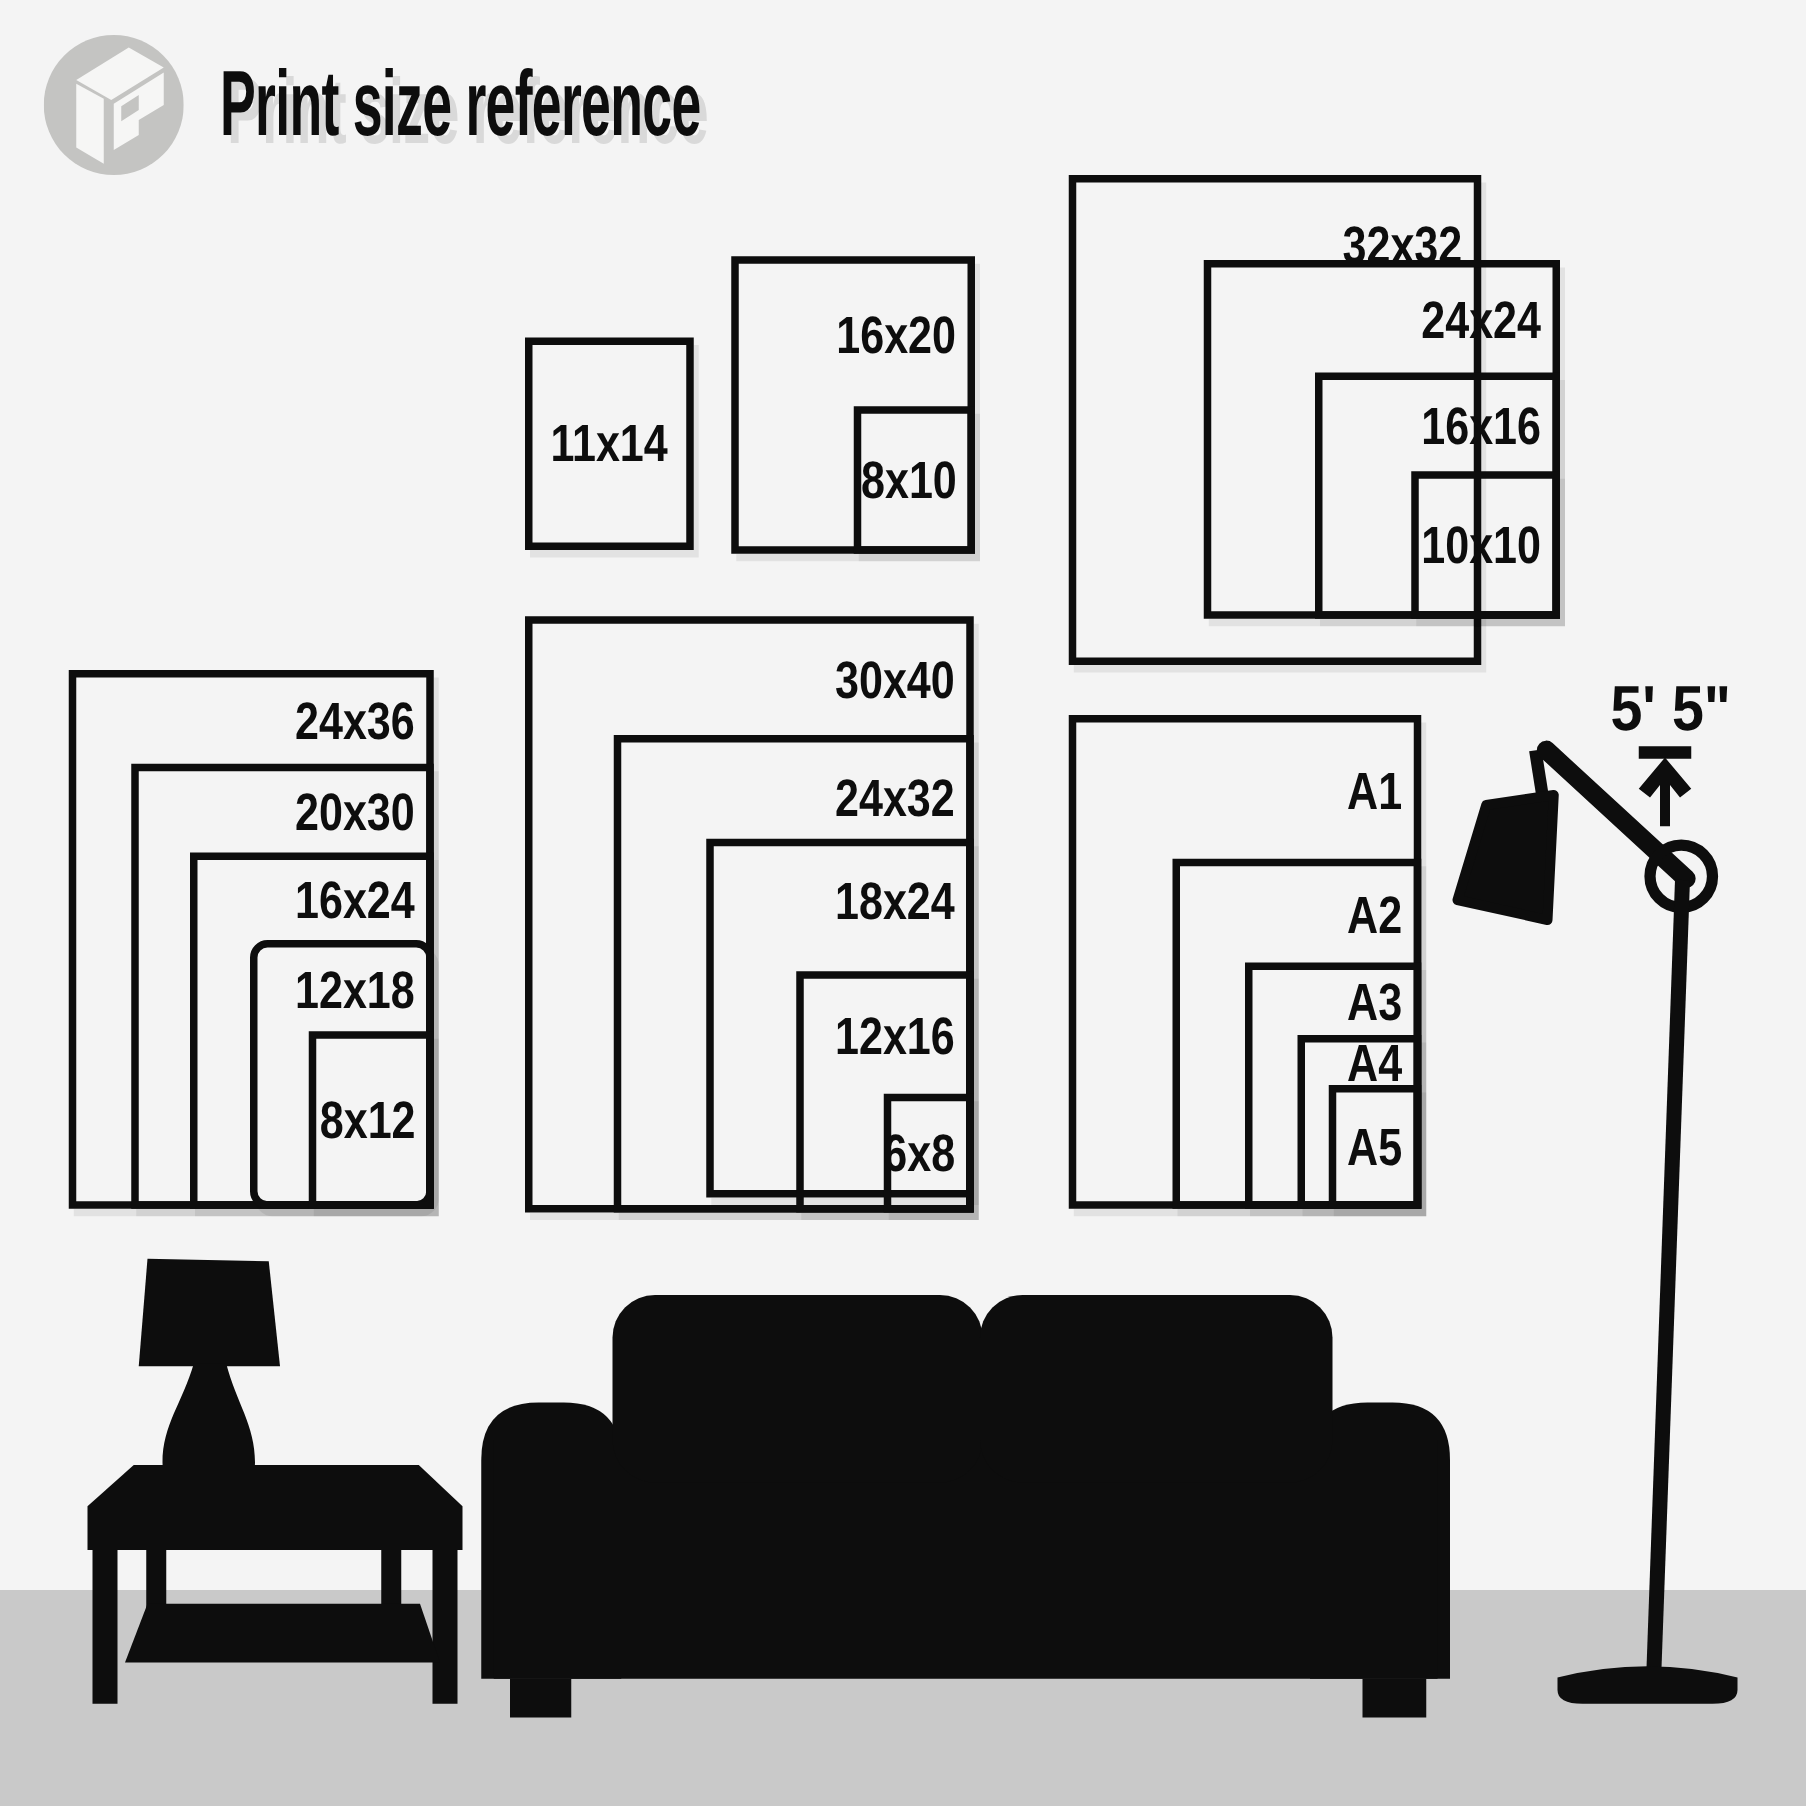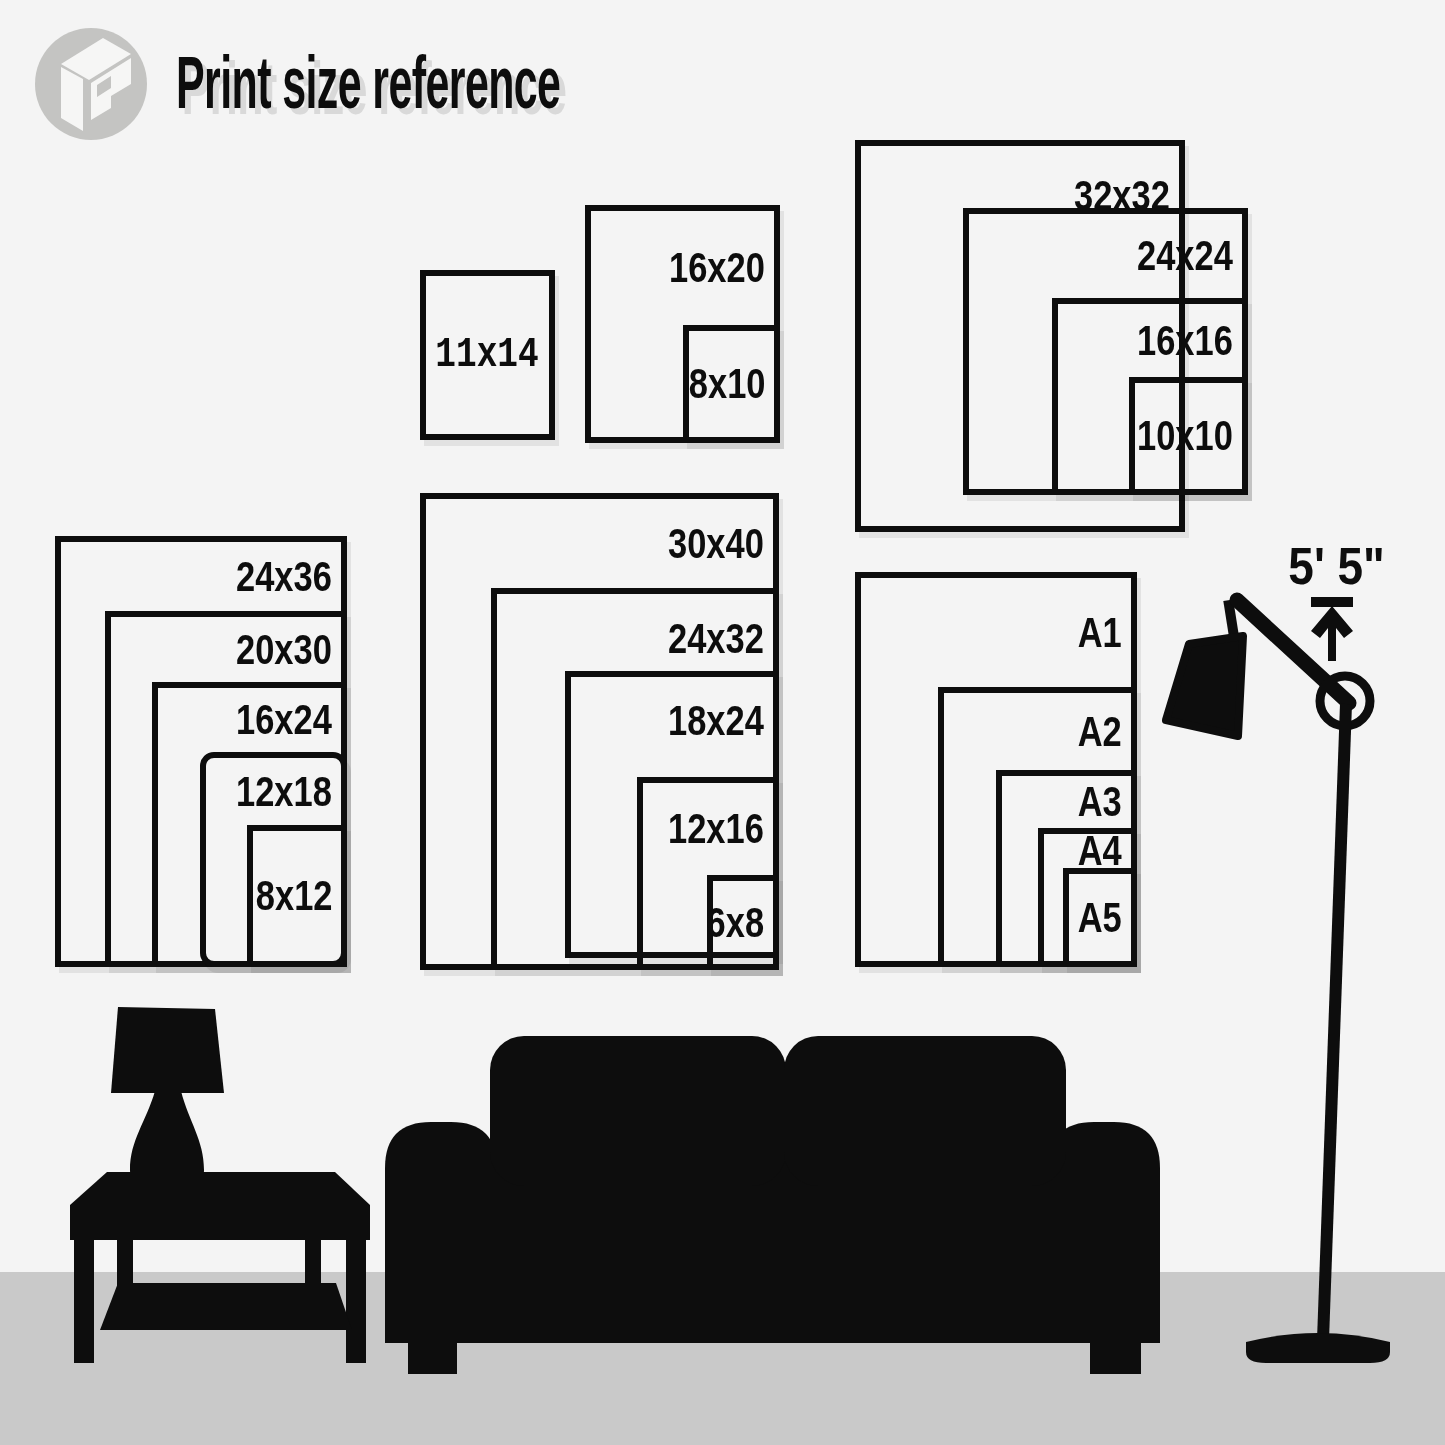--- a/index.html
+++ b/index.html
@@ -23,21 +23,21 @@
     position:absolute;border:6px solid var(--ink,#0d0d0d);
     box-sizing:border-box;background:transparent;
     box-shadow:4px 6px 0 rgba(0,0,0,.07);
   }
   .band{
     position:absolute;left:0;right:0;top:0;
     display:flex;align-items:center;justify-content:flex-end;
     padding-right:9px;overflow:visible;
   }
   .band.full{bottom:0;}
-  .band.centered{justify-content:center;padding-right:0;font-family:Liberation Mono, monospace;}
+  .band.centered{justify-content:center;padding-right:0;}
   .lbl{
     display:inline-block;font-weight:700;font-size:42px;line-height:1;
     color:var(--ink,#0d0d0d);white-space:nowrap;
     transform:scaleX(.82);transform-origin:100% 50%;
   }
   .band.centered .lbl{transform-origin:50% 50%;}
   
   .hmark{position:absolute;left:1262px;top:541px;width:150px;text-align:center;}
   .hmark span{
     display:inline-block;font-weight:700;font-size:51px;line-height:1;

